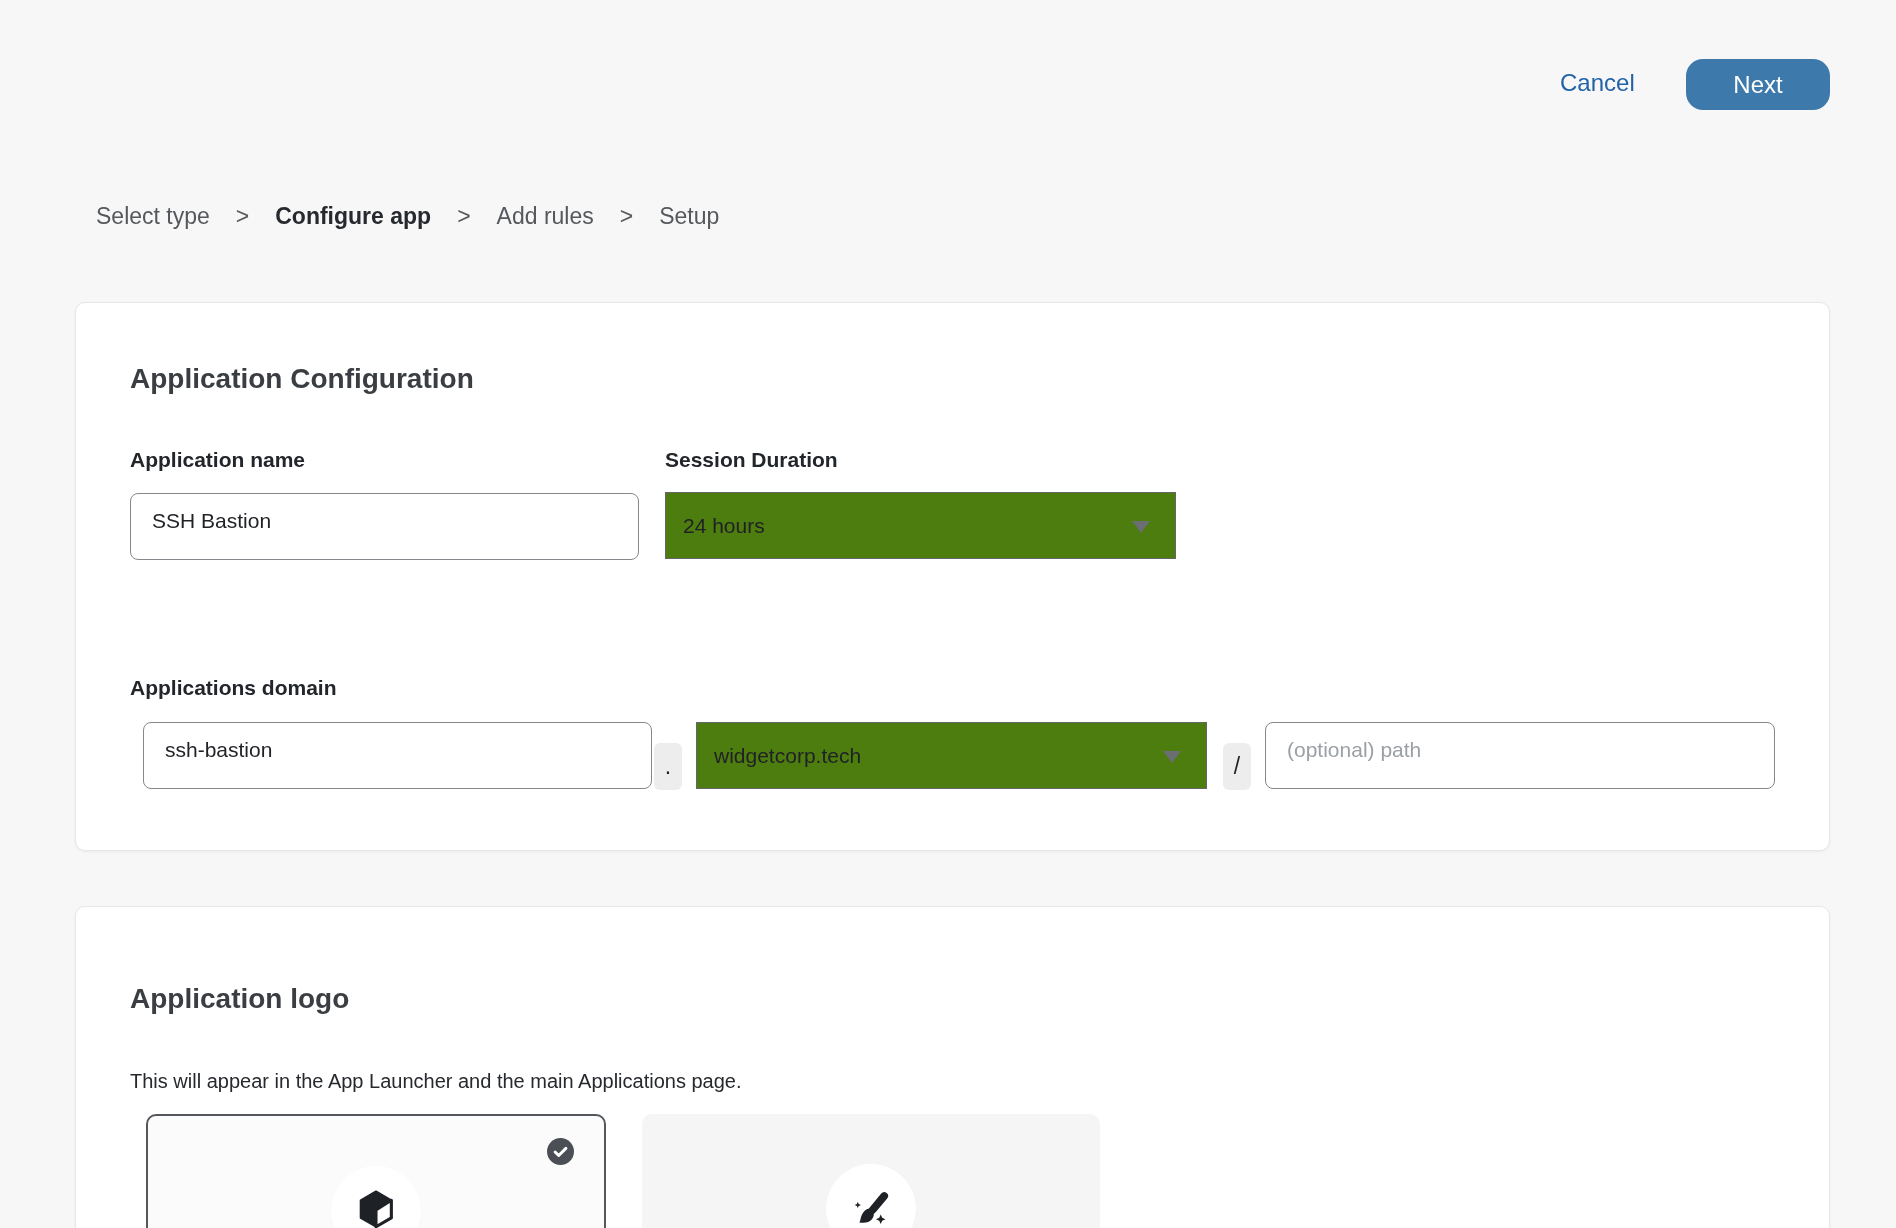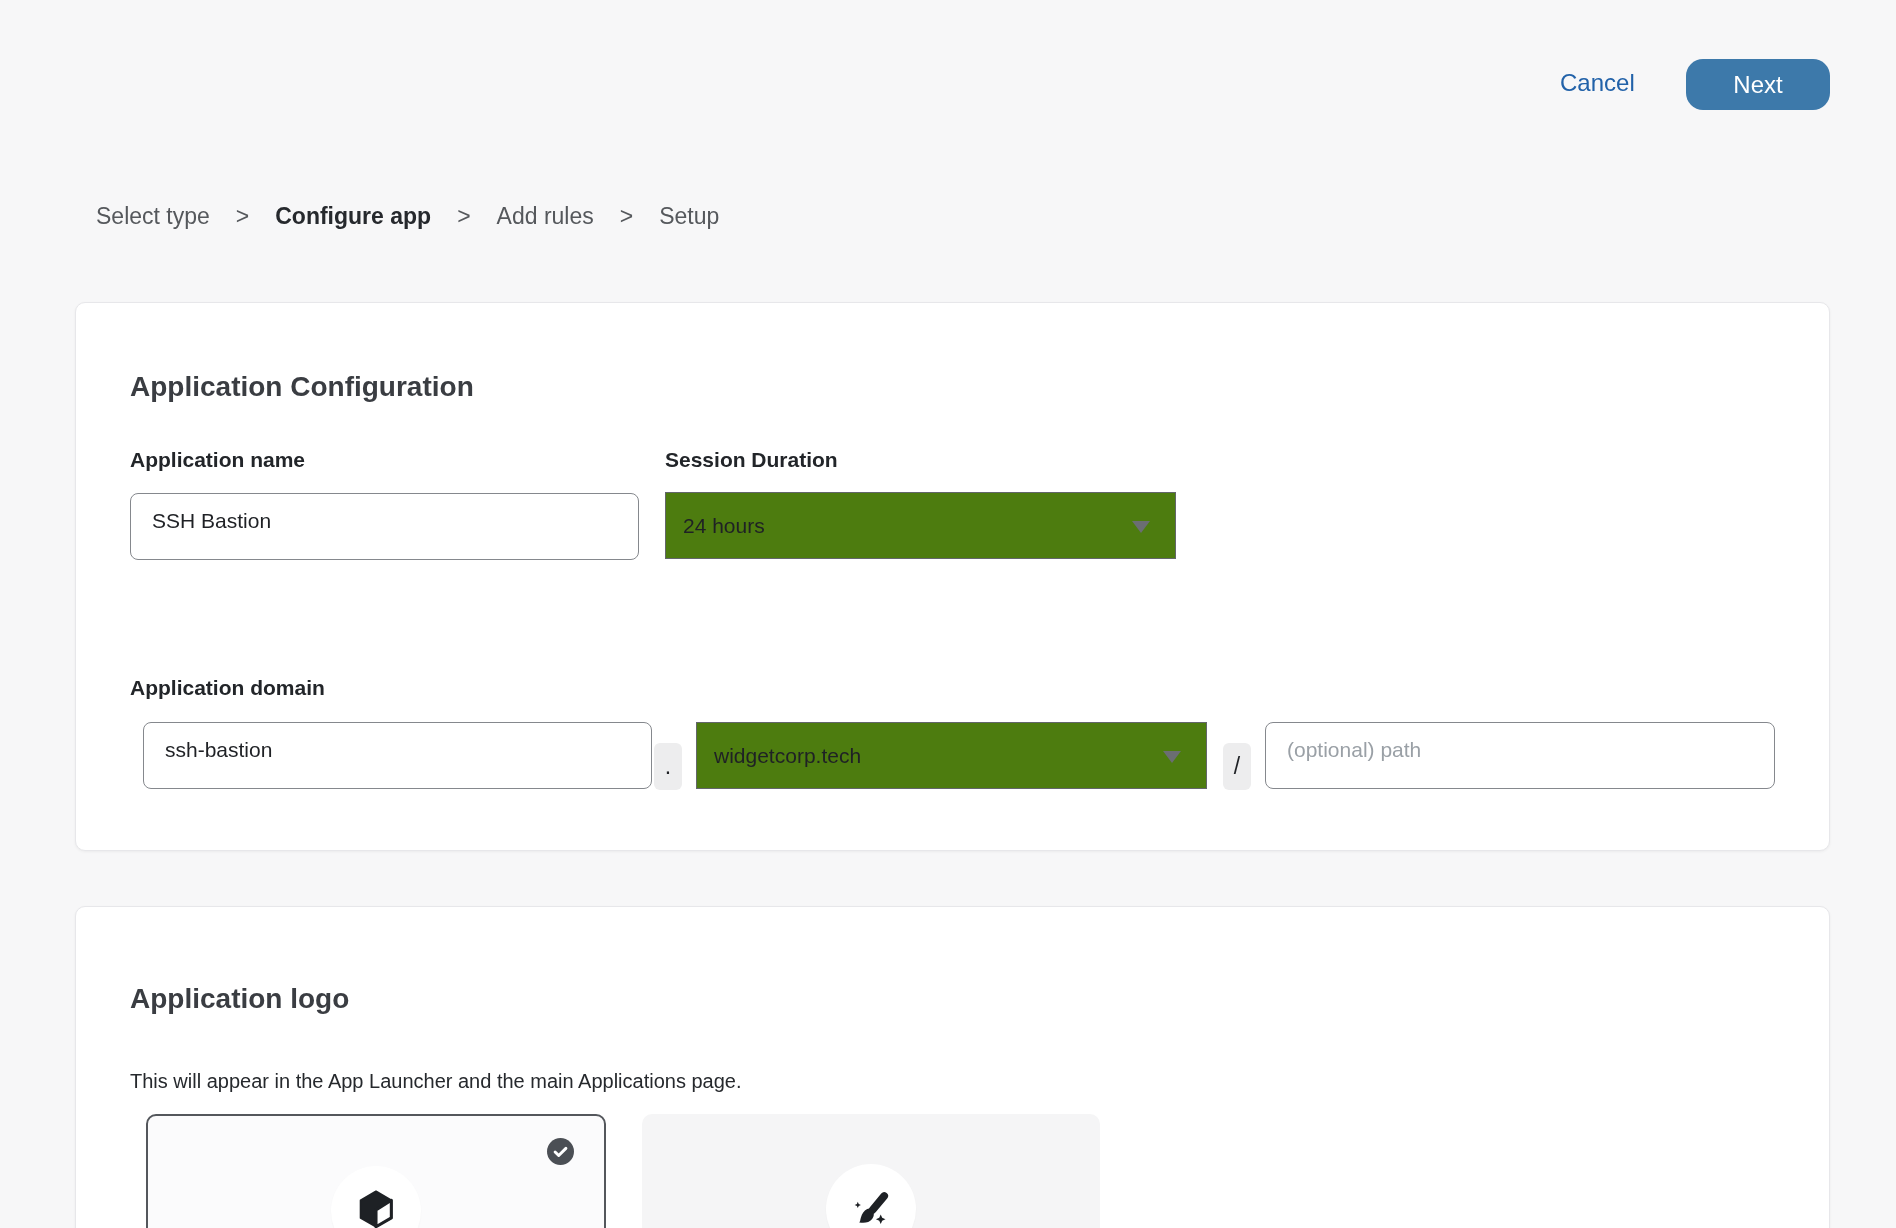--- a/index.html
+++ b/index.html
@@ -43,21 +43,21 @@
     background:#ffffff;border:1px solid #e7e7ea;border-radius:10px;
     box-shadow:0 1px 3px rgba(0,0,0,0.05);
     box-sizing:border-box;
   }
   .card-config{top:302px;height:549px;}
   .card-logo{top:906px;height:400px;}
   .card-title{
     position:absolute;left:54px;
     font-size:28px;font-weight:700;color:#3a3d42;line-height:1.2;
   }
-  .card-config .card-title{top:44px;text-align:right;}
+  .card-config .card-title{top:36px;text-align:right;}
   .card-logo .card-title{top:52px;}
 
   .field-label{
     position:absolute;
     font-size:21px;font-weight:700;color:#222529;line-height:1.2;
   }
 
   .text-input{
     position:absolute;height:67px;box-sizing:border-box;
     border:1px solid #85888d;border-radius:8px;background:#fff;
@@ -146,21 +146,21 @@
 
     <label class="field-label label-name">Application name</label>
     <input class="text-input input-name" type="text" value="SSH Bastion" style="">
 
     <label class="field-label label-session">Session Duration</label>
     <div class="select select-session">
       <span>24 hours</span>
       <span class="caret"></span>
     </div>
 
-    <label class="field-label label-domain">Application domain</label>
+    <label class="field-label label-domain">Applications domain</label>
     <input class="text-input input-subdomain" type="text" value="ssh-bastion" style="">
     <span class="chip chip-dot">.</span>
     <div class="select select-domain">
       <span>widgetcorp.tech</span>
       <span class="caret"></span>
     </div>
     <span class="chip chip-slash">/</span>
     <input class="text-input input-path" type="text" placeholder="(optional) path" style="">
   </section>
 

